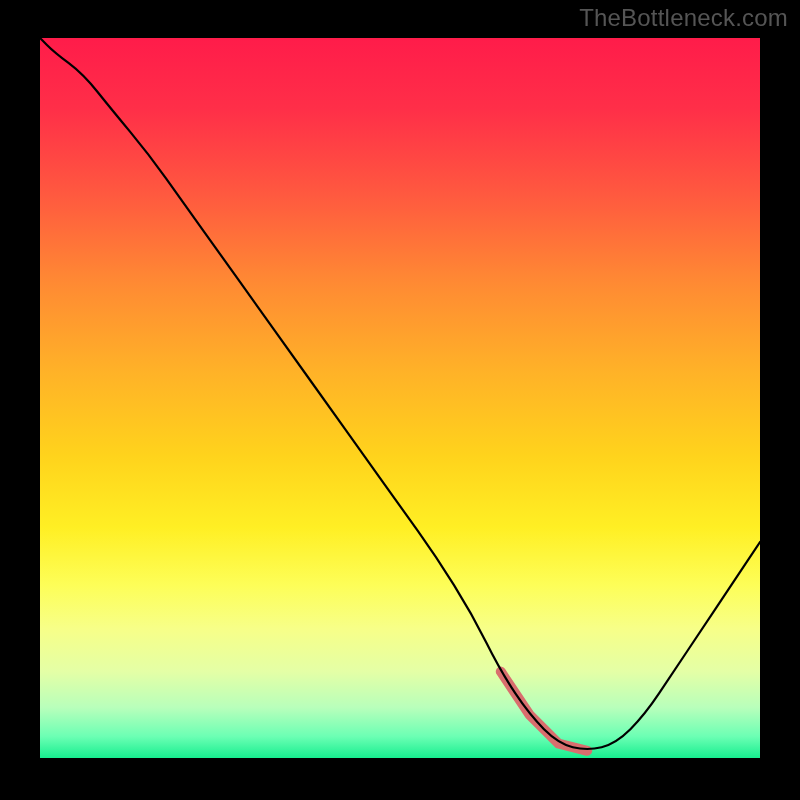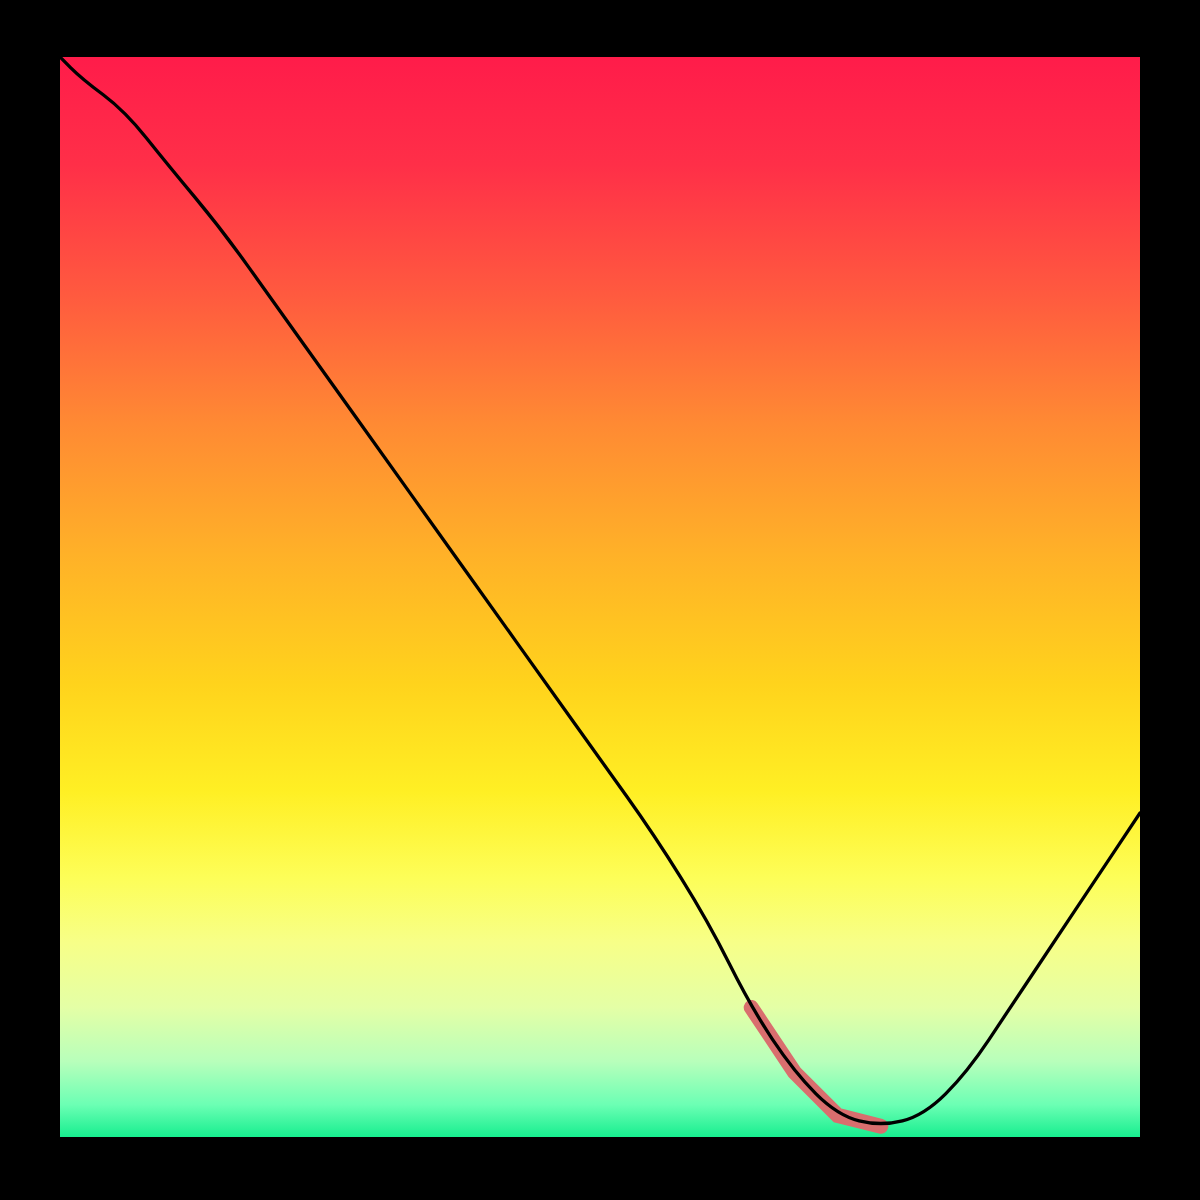--- a/index.html
+++ b/index.html
@@ -72,20 +72,21 @@
     stroke: #000;
     stroke-width: 2.2;
     stroke-linejoin: round;
     stroke-linecap: round;
   }
 </style>
 </head>
 <body>
 
 <div class="frame">
+  <div class="attribution">TheBottleneck.com</div>
 
   <div class="plot-area">
     <div class="gradient-bg"></div>
     <svg class="curve" viewBox="0 0 720 720" preserveAspectRatio="none">
       <path id="highlight-path" class="highlight" d="M 460.8 633.6 L 489.6 676.8 L 518.4 705.6 L 547.2 712.8"></path>
       <path id="main-path" class="mainline" d="M 0 0 Q 0 0 7.2 7.199999999999989 Q 14.4 14.399999999999977 28.799999999999997 25.19999999999999 Q 43.199999999999996 36 57.599999999999994 54 Q 72 72 90 93.60000000000002 Q 108 115.20000000000005 126 140.40000000000003 Q 144 165.60000000000002 162 190.80000000000004 Q 180 216.00000000000006 198 241.20000000000002 Q 216 266.4 234 291.59999999999997 Q 251.99999999999997 316.79999999999995 270 342 Q 288 367.2 306 392.4 Q 324 417.6 342 442.8 Q 360 468 378 493.2 Q 396.00000000000006 518.4 414 547.2 Q 432 576 446.4 604.8 Q 460.8 633.6 475.20000000000005 655.2 Q 489.6 676.8 504 691.2 Q 518.4 705.6 532.8 709.2 Q 547.2 712.8 561.6 709.2 Q 576 705.6 590.4 691.2 Q 604.8 676.8 619.2 655.2 Q 633.6 633.6 648 612 Q 662.4 590.4 676.8 568.8 Q 691.1999999999999 547.2 705.5999999999999 525.6 L 720 504"></path>
     </svg>
   </div>
 </div>
 

